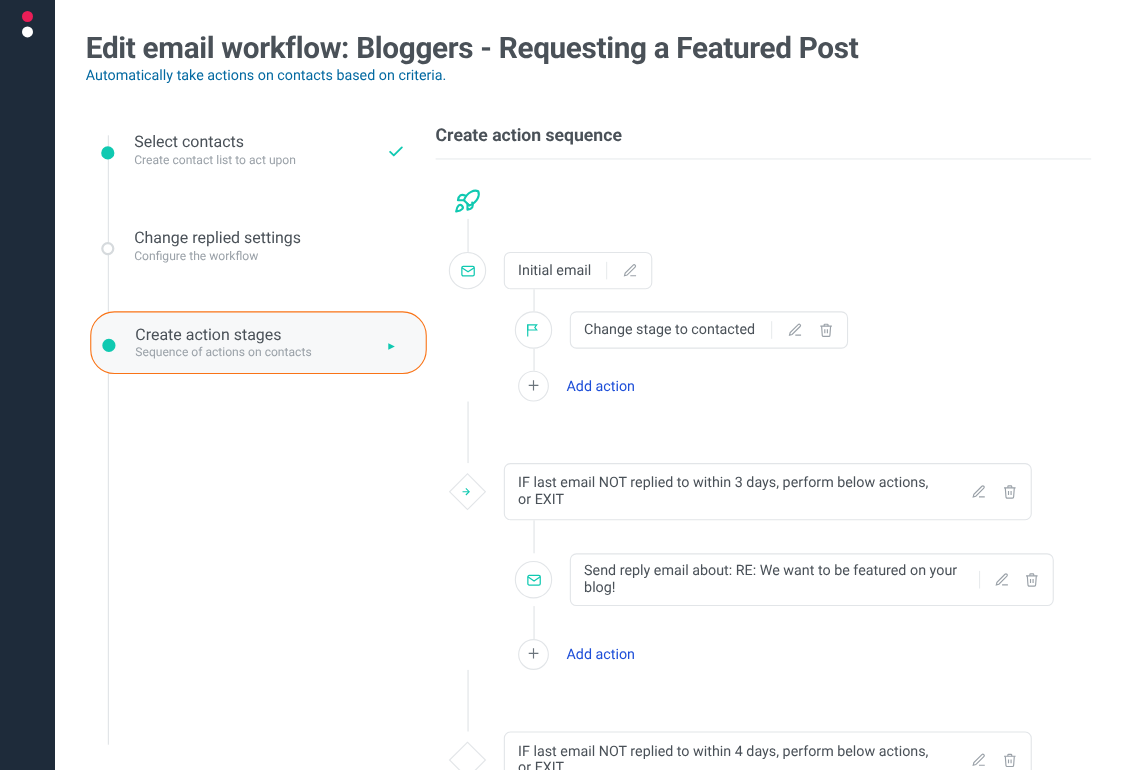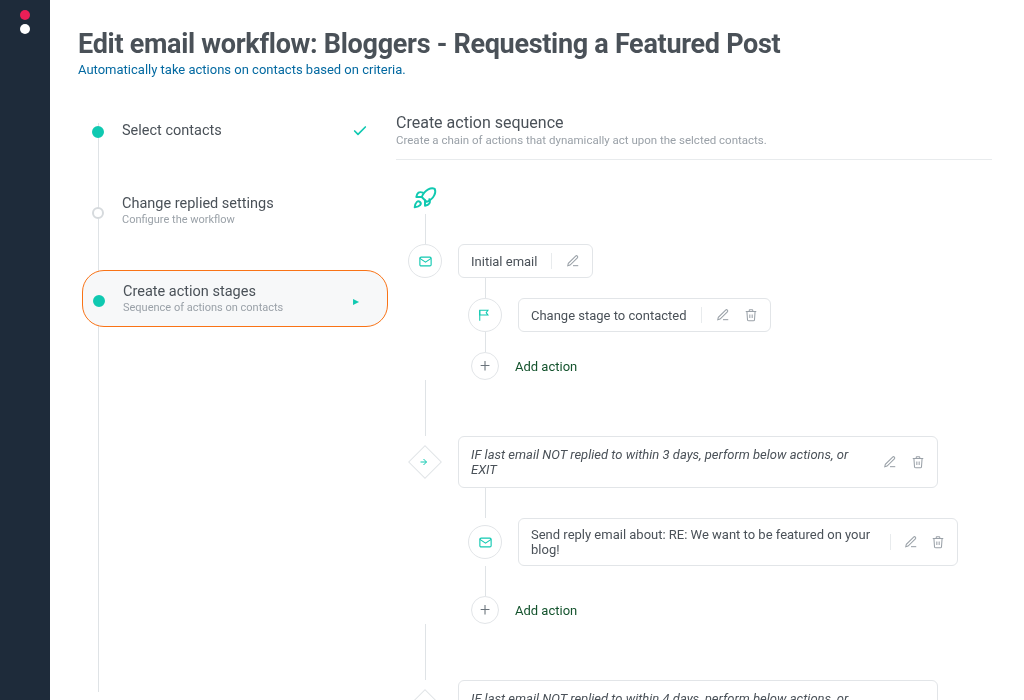--- a/index.html
+++ b/index.html
@@ -117,21 +117,21 @@
     margin-top: 4px;
   }
   
   .sequence {
     flex: 1;
     padding-left: 8px;
   }
   .seq-head-title {
     font-size: 16px;
     color: #4a5158;
-    font-weight: 400;
+    font-weight: 700;
   }
   .seq-head-sub {
     font-size: 11.5px;
     color: #9aa1a8;
     margin-top: 1px;
   }
   .seq-divider {
     border: none;
     border-top: 1px solid #e8ebed;
     margin-top: 12px;
@@ -186,38 +186,38 @@
   }
   .icon-btn {
     color: #9aa1a8;
     font-size: 14px;
     cursor: pointer;
     display: inline-flex;
   }
   .plain-label {
     margin-left: 16px;
     font-size: 13px;
-    color: #14532d;
+    color: #1d4ed8;
   }
   .subflow { margin-left: 60px; }
   
   .diamond-wrap {
     width: 34px; height: 34px;
     display: flex; align-items: center; justify-content: center;
     flex-shrink: 0;
   }
   .diamond {
     width: 24px; height: 24px;
     border: 1px solid #e2e5e8;
     background: #fff;
     transform: rotate(45deg);
     display: flex; align-items: center; justify-content: center;
   }
   .diamond span { transform: rotate(-45deg); color: #10c9b1; font-size: 12px; }
-  .cond-row { display: flex; align-items: center; font-style: italic; }
+  .cond-row { display: flex; align-items: center; }
   .cond-chip {
     margin-left: 16px;
     border: 1px solid #e2e5e8;
     border-radius: 6px;
     background: #fff;
     padding: 10px 12px;
     font-size: 13px;
     color: #4a5158;
     display: flex;
     align-items: center;
@@ -242,20 +242,21 @@
 
   <div class="columns">
 
     <div class="stepper">
       <div class="step-line"></div>
 
       <div class="step done">
         <div class="step-dot"></div>
         <div class="step-body">
           <div class="step-title">Select contacts</div>
+          <div class="step-sub">Create contact list to act upon</div>
         </div>
         <div class="step-check">
           <svg width="16" height="16" viewBox="0 0 24 24" fill="none" stroke="currentColor" stroke-width="2.5" stroke-linecap="round" stroke-linejoin="round">
               <polyline points="20 6 9 17 4 12"></polyline>
             </svg>
         </div>
       </div>
 
       <div class="step">
         <div class="step-dot"></div>
@@ -270,21 +271,20 @@
         <div class="step-body">
           <div class="step-title">Create action stages</div>
           <div class="step-sub">Sequence of actions on contacts</div>
         </div>
         <div class="step-caret">▸</div>
       </div>
     </div>
 
     <div class="sequence">
       <div class="seq-head-title">Create action sequence</div>
-      <div class="seq-head-sub">Create a chain of actions that dynamically act upon the selcted contacts.</div>
       <hr class="seq-divider">
 
       <div class="flow">
 
         <div class="rocket-badge">
           <svg width="26" height="26" viewBox="0 0 24 24" fill="none" stroke="currentColor" stroke-width="1.8" stroke-linecap="round" stroke-linejoin="round">
             <path d="M4.5 16.5c-1.5 1.3-2 5-2 5s3.7-.5 5-2c.7-.8.7-2.1-.1-2.9-.8-.8-2.1-.8-2.9-.1z"></path>
             <path d="M12 15l-3-3c.8-2 2-5 6-7 3.3-1.7 6-.5 6-.5s1.2 2.7-.5 6c-2 4-5 5.2-7 6z"></path>
             <path d="M9 12H4s.5-3 2-4 4 0 4 0"></path>
             <path d="M12 15v5s3-.5 4-2 0-4 0-4"></path>

